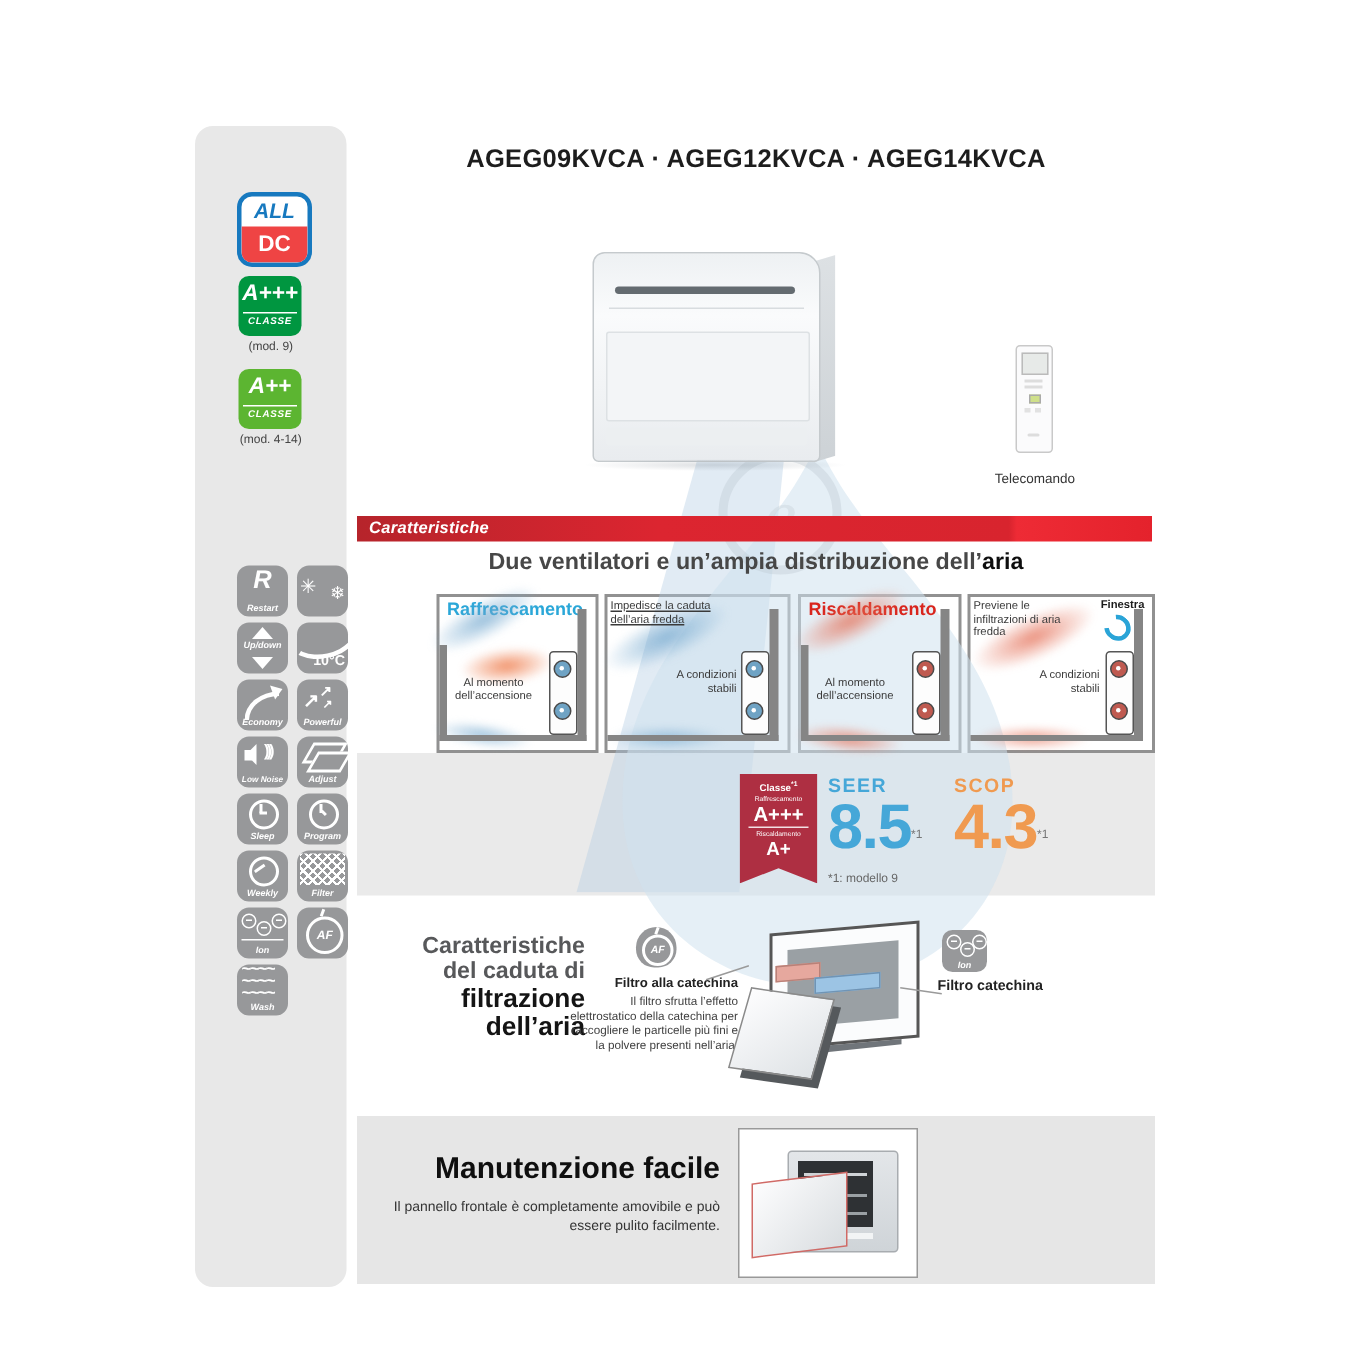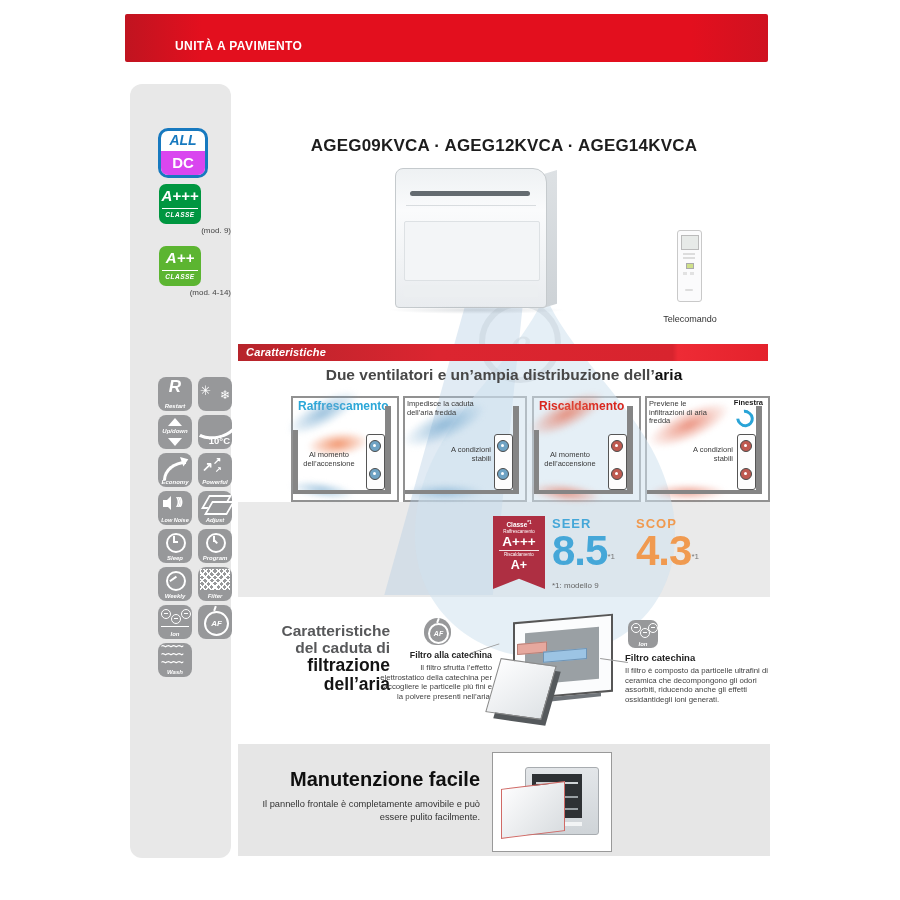--- a/index.html
+++ b/index.html
@@ -5,31 +5,31 @@
   html,body{margin:0;padding:0;background:#fff;}
   .page{position:relative;width:900px;height:900px;background:#fff;overflow:hidden;
         font-family:"Liberation Sans",sans-serif;color:#222;}
   .abs{position:absolute;}
   .bg{z-index:1;} .wm{z-index:2;pointer-events:none;} .fg{z-index:3;}
 
   
   .banner{left:125px;top:14px;width:643px;height:48px;border-radius:2px;
     background:linear-gradient(90deg,#c01420,#e30f1e 12%,#e30f1e 88%,#cf1220);}
   .banner span{position:absolute;left:50px;bottom:9px;color:#fff;font-size:12px;font-weight:bold;letter-spacing:.4px;}
-  .title{left:238px;top:96px;width:532px;text-align:center;font-size:17px;font-weight:bold;color:#1d1d1d;letter-spacing:.2px;margin-top:40px;}
+  .title{left:238px;top:96px;width:532px;text-align:center;font-size:17px;font-weight:bold;color:#1d1d1d;letter-spacing:.2px;}
 
   
   .sidebar{left:130px;top:84px;width:101px;height:774px;background:#e8e8e8;border-radius:12px;}
   .alldc{position:absolute;left:28px;top:44px;width:44px;height:44px;border:3px solid #1779bf;border-radius:10px;background:#fff;overflow:hidden;}
   .alldc .t{position:absolute;top:1px;left:0;right:0;text-align:center;font-style:italic;font-weight:bold;font-size:14px;color:#1779bf;}
-  .alldc .b{position:absolute;bottom:0;left:0;right:0;height:24px;background:#d946ef;color:#fff;text-align:center;font-weight:bold;font-size:15px;line-height:24px;}
+  .alldc .b{position:absolute;bottom:0;left:0;right:0;height:24px;background:#ef4444;color:#fff;text-align:center;font-weight:bold;font-size:15px;line-height:24px;}
   .grade{position:absolute;left:29px;width:42px;height:40px;border-radius:7px;color:#fff;text-align:center;}
   .grade .a{font-weight:bold;font-size:15px;font-style:italic;line-height:24px;display:block;}
   .grade .c{display:block;margin:0 3px;border-top:1.5px solid #fff;font-style:italic;font-weight:bold;font-size:6.5px;letter-spacing:.5px;line-height:11px;}
-  .gnote{position:absolute;left:0;width:101px;text-align:right;font-size:8px;color:#444;}
+  .gnote{position:absolute;left:0;width:101px;text-align:center;font-size:8px;color:#444;}
 
   .fi{position:absolute;width:34px;height:34px;background:#97989a;border-radius:8px;color:#fff;overflow:hidden;}
   .fi .lbl{position:absolute;bottom:2px;left:0;right:0;text-align:center;font-style:italic;font-weight:bold;font-size:6px;line-height:6.5px;}
   .tri{position:absolute;width:0;height:0;border-left:7px solid transparent;border-right:7px solid transparent;left:10px;}
   .clockc{position:absolute;left:8px;top:4px;width:16px;height:16px;border:2px solid #fff;border-radius:50%;}
   .hand{position:absolute;background:#fff;}
 
   
   .redbar{left:238px;top:344px;width:530px;height:17px;
     background:linear-gradient(90deg,#b6242b,#dc2530 38%,#d8242e 82%,#ee2b35 83%,#e4222c);}
@@ -100,23 +100,20 @@
   <div class="abs bg eband"></div>
   <div class="abs bg mband"></div>
 
   <div class="abs wm" style="left:375px;top:295px;width:155px;height:300px;background:rgba(175,202,226,.38);clip-path:polygon(60% 0%,96% 0%,76% 100%,6% 100%);"></div>
   <svg class="abs wm" style="left:355px;top:280px;" width="380" height="390" viewBox="0 0 380 390">
     <path d="M190,15 C225,95 320,150 320,255 C320,330 260,378 190,378 C120,378 60,330 60,255 C60,150 155,95 190,15 Z" fill="#cfe2ef" fill-opacity="0.55"></path>
     <circle cx="165" cy="62" r="38" fill="none" stroke="#bbc6ce" stroke-width="6" opacity="0.35"></circle>
     <text x="165" y="80" font-size="50" font-style="italic" text-anchor="middle" fill="#c3cdd4" opacity="0.35" font-family="Liberation Serif, serif">e</text>
   </svg>
 
-  <div class="abs fg banner">
-    <span>UNITÀ A PAVIMENTO</span>
-  </div>
   <div class="abs fg title">AGEG09KVCA · AGEG12KVCA · AGEG14KVCA</div>
 
   <div class="abs fg sidebar">
     <div class="alldc">
       <span class="t">ALL</span>
       <span class="b">DC</span>
     </div>
     <div class="grade" style="top:100px;background:#009640;">
       <span class="a">A+++</span>
       <span class="c">CLASSE</span>
@@ -253,21 +250,21 @@
     </div>
     <div class="sb" style="left:112px;width:120px;">
       <div class="flow" style="left:-4px;top:14px;width:90px;height:30px;background:radial-gradient(closest-side,rgba(110,165,205,.7),rgba(110,165,205,0));transform:rotate(-24deg);"></div>
       <div class="flow" style="left:2px;bottom:2px;width:80px;height:16px;background:radial-gradient(closest-side,rgba(110,165,205,.6),rgba(110,165,205,0));"></div>
       <div class="wall" style="left:110px;top:10px;width:6px;height:88px;"></div>
       <div class="wall" style="left:2px;top:94px;width:114px;height:4px;"></div>
       <div class="vunit" style="left:91px;top:38px;">
         <div class="fan" style="top:5px;background:#6fa3c4;"></div>
         <div class="fan" style="top:33px;background:#6fa3c4;"></div>
       </div>
-      <div class="plab" style="left:4px;top:4px;width:72px;">Impedisce la caduta dell’aria fredda</div>
+      <div class="plab" style="left:4px;top:4px;width:72px;text-decoration:underline;">Impedisce la caduta dell’aria fredda</div>
       <div class="plab" style="left:28px;top:50px;width:60px;text-align:right;">A condizioni stabili</div>
     </div>
   </div>
 
   <div class="abs fg" style="left:532px;top:396px;width:234px;height:106px;">
     <div class="ptitle" style="color:#d9251d;">Riscaldamento</div>
     <div class="sb" style="left:0;width:105px;">
       <div class="flow" style="left:-6px;top:4px;width:82px;height:28px;background:radial-gradient(closest-side,rgba(228,110,85,.75),rgba(228,110,85,0));transform:rotate(-26deg);"></div>
       <div class="flow" style="left:-2px;bottom:0;width:72px;height:18px;background:radial-gradient(closest-side,rgba(228,110,85,.7),rgba(228,110,85,0));transform:rotate(6deg);"></div>
       <div class="wall" style="left:2px;top:34px;width:5px;height:64px;"></div>
@@ -343,21 +340,20 @@
   <div class="leader fg" style="left:600px;top:660px;width:28px;transform:rotate(8deg);"></div>
 
   <div class="abs fg gicon" style="left:628px;top:620px;width:30px;height:28px;">
     <span class="ioncir" style="left:3px;top:3px;"></span>
     <span class="ioncir" style="left:12px;top:8px;"></span>
     <span class="ioncir" style="left:20px;top:3px;"></span>
     <span style="position:absolute;bottom:1px;left:0;right:0;text-align:center;font-style:italic;font-weight:bold;font-size:6px;">Ion</span>
   </div>
   <div class="abs fg ftext" style="left:625px;top:652px;width:150px;text-align:left;">
     <span class="ftitle" style="font-size:9.5px;">Filtro catechina</span>
-    <span>Il filtro è composto da particelle ultrafini di ceramica che decompongono gli odori assorbiti, riducendo anche gli effetti ossidantidegli ioni generati.</span>
   </div>
 
   <div class="abs fg mdesc">Il pannello frontale è completamente amovibile e può essere pulito facilmente.</div>
   <div class="abs fg mhead">Manutenzione facile</div>
   <div class="abs fg mimg">
     <div style="position:absolute;left:32px;top:14px;width:72px;height:66px;background:linear-gradient(180deg,#e3e6e9,#cfd4d8);border:1px solid #a8acb0;border-radius:3px;">
       <div style="position:absolute;left:6px;top:6px;width:50px;height:44px;background:#2e3134;">
         <div style="position:absolute;left:4px;top:8px;width:42px;height:2px;background:#cfd3d6;"></div>
         <div style="position:absolute;left:4px;top:22px;width:42px;height:2px;background:#9aa0a4;"></div>
         <div style="position:absolute;left:4px;top:34px;width:42px;height:2px;background:#9aa0a4;"></div>

